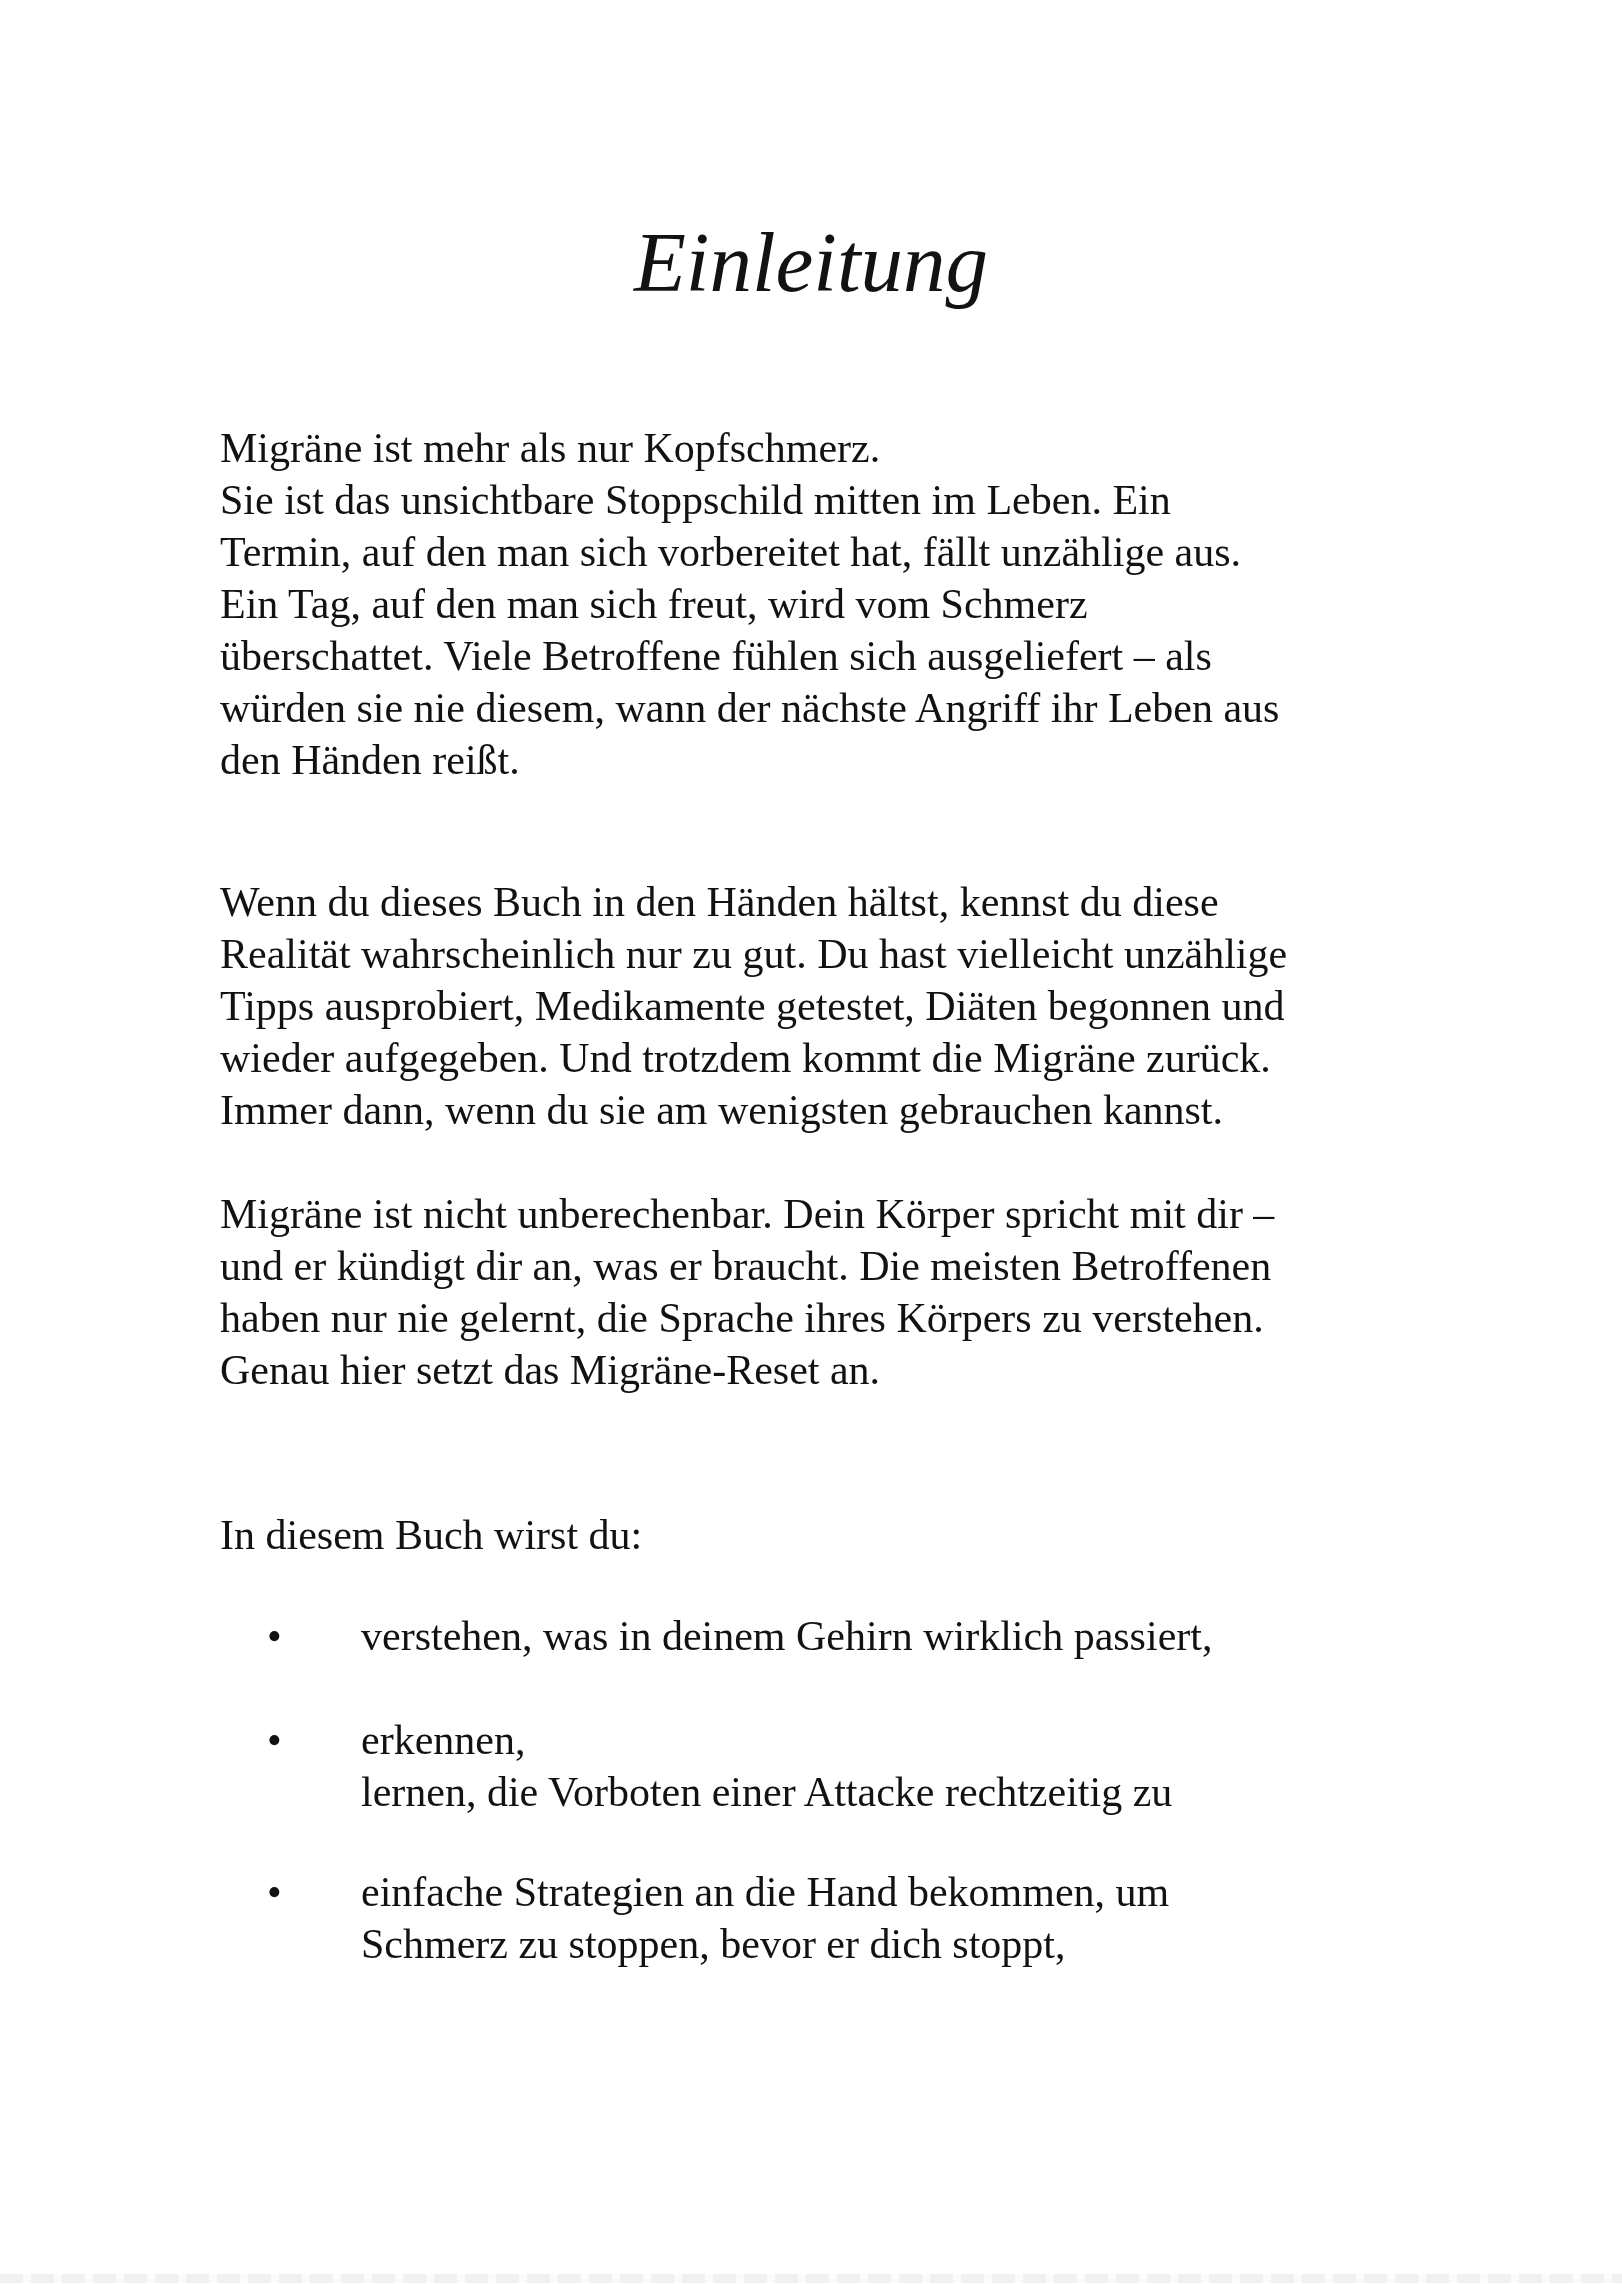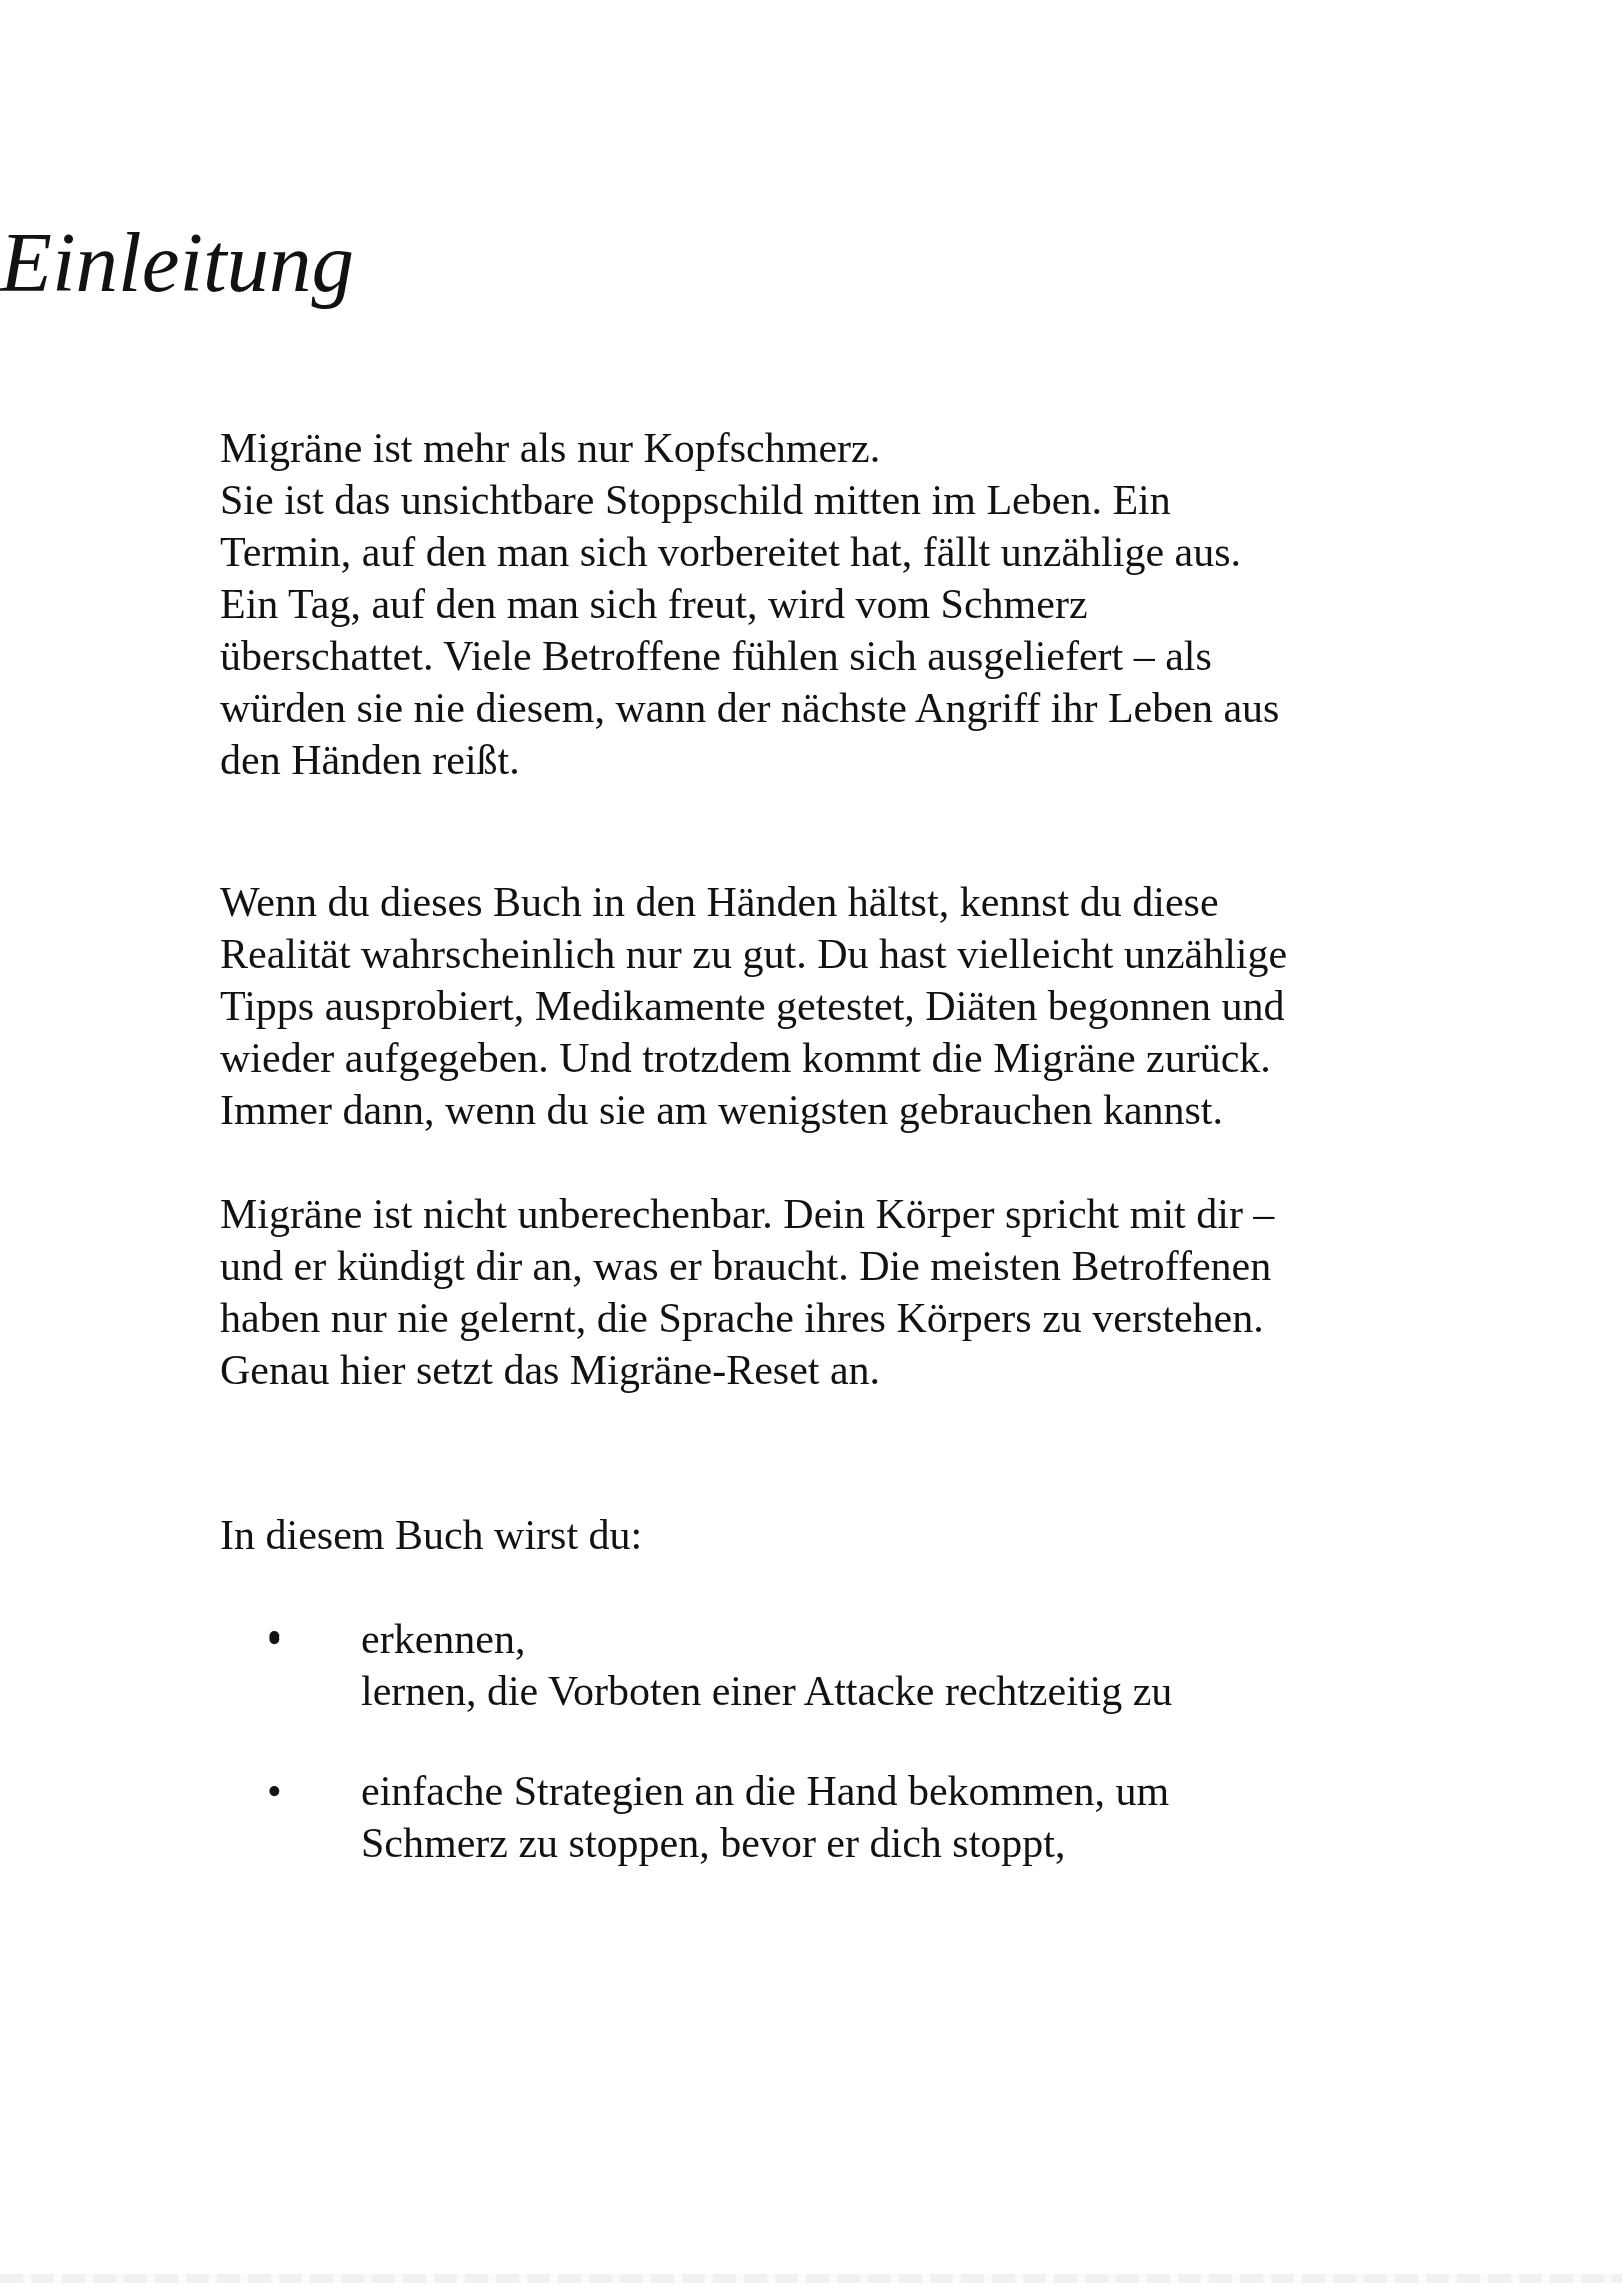--- a/index.html
+++ b/index.html
@@ -12,20 +12,21 @@
     color: #121212;
     font-family: "Liberation Serif", "DejaVu Serif", serif;
     overflow: hidden;
   }
 
   .chapter-title {
     position: absolute;
     top: 212px;
     left: 0;
     width: 1622px;
+    text-align: center;
     font-style: italic;
     font-size: 85px;
     line-height: 101px;
     font-weight: 400;
   }
 
   .content {
     position: absolute;
     left: 220px;
     top: 422px;
@@ -100,20 +101,23 @@
       <div class="line">haben nur nie gelernt, die Sprache ihres Körpers zu verstehen.</div>
       <div class="line">Genau hier setzt das Migräne-Reset an.</div>
     </div>
 
     <div class="para gap-108">
       <div class="line">In diesem Buch wirst du:</div>
     </div>
 
     <div class="bullet-item gap-73">
       <span class="bullet-marker">•</span>
+      <div class="bullet-text">
+        <div class="line">verstehen, was in deinem Gehirn wirklich passiert,</div>
+      </div>
     </div>
 
     <div class="bullet-item gap-77">
       <span class="bullet-marker">•</span>
       <div class="bullet-text">
         <div class="line">erkennen,</div>
         <div class="line">lernen, die Vorboten einer Attacke rechtzeitig zu</div>
       </div>
     </div>
 

